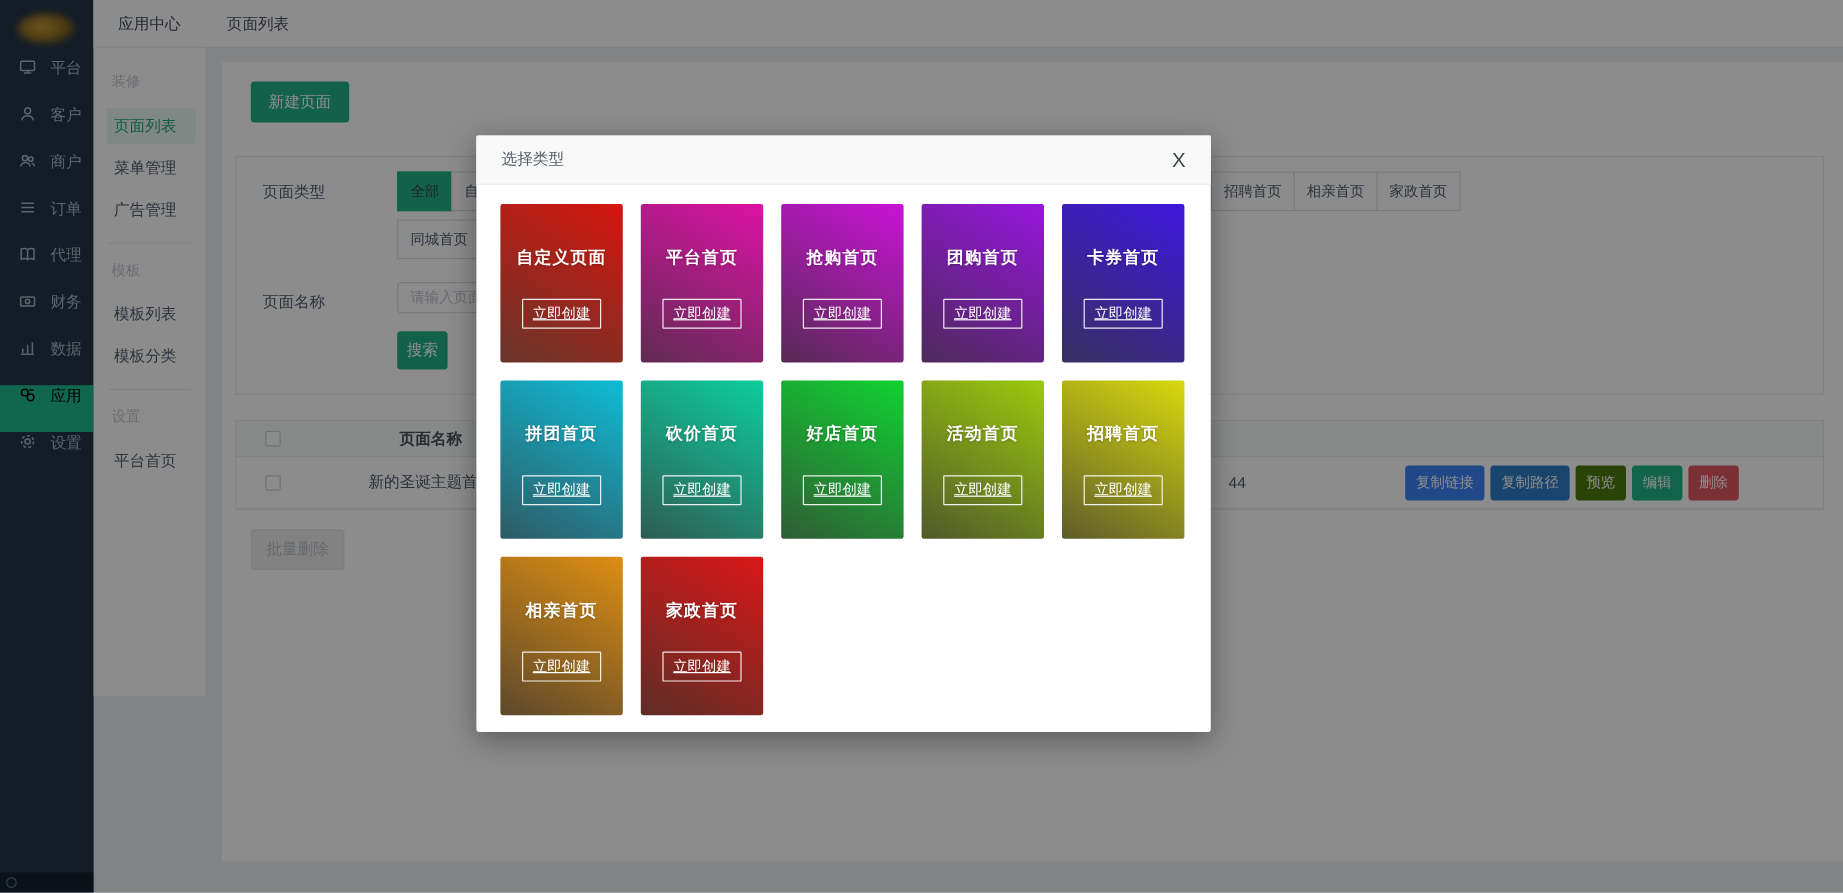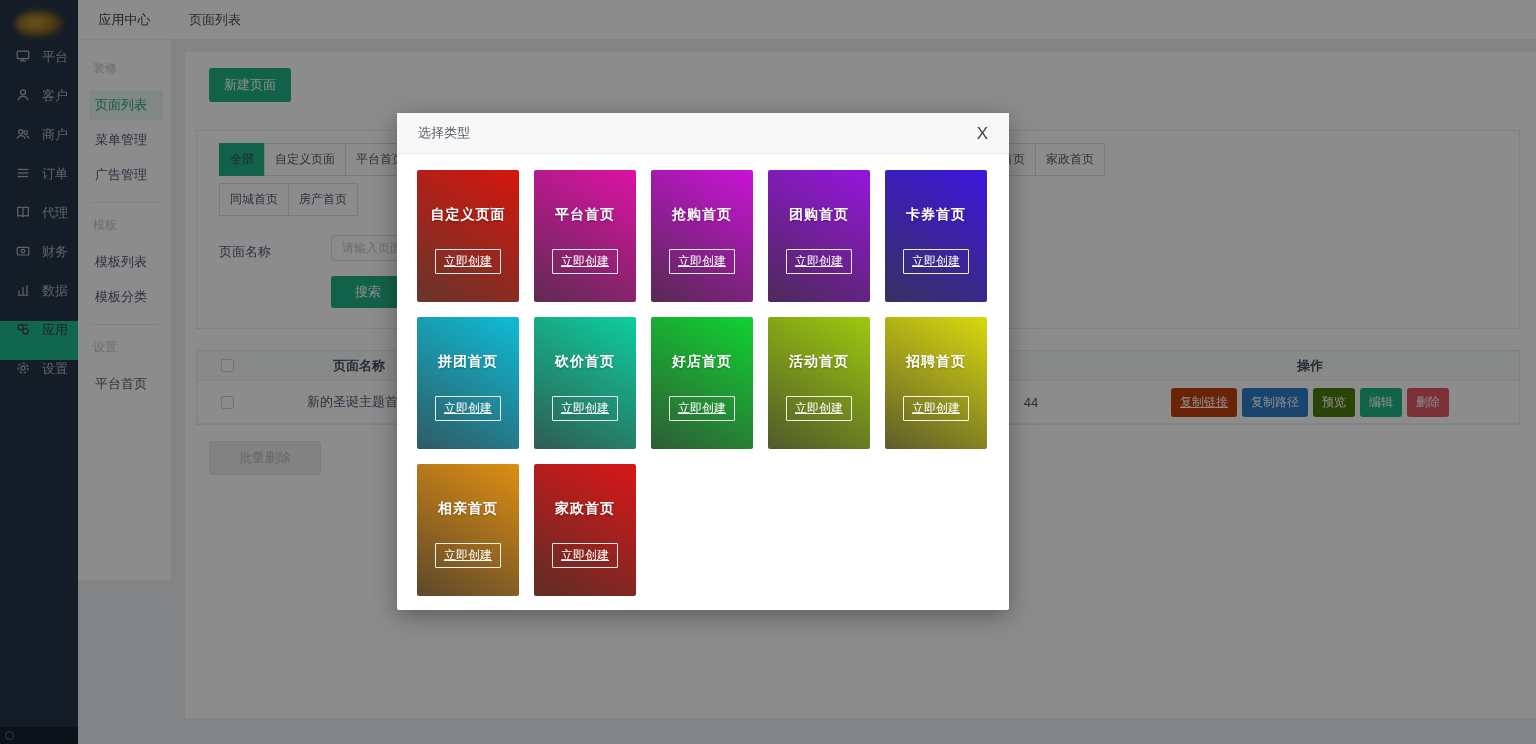--- a/index.html
+++ b/index.html
@@ -9,21 +9,21 @@
     background:#eceef2; font-family:"Liberation Sans", sans-serif;
   }
   
   .sidebar { position:absolute; left:0; top:0; width:78px; height:744px; background:#243447; z-index:1; }
   .logo { height:48px; display:flex; align-items:center; justify-content:center; }
   .logo-blob { width:48px; height:26px; border-radius:50%;
     background:radial-gradient(ellipse at 42% 45%, #d2a238 0%, #8a6a1e 55%, rgba(36,52,71,0) 78%);
     filter:blur(3px); opacity:.95; }
   .s-item { height:39px; display:flex; align-items:flex-start; padding-left:15px; gap:11px;
     color:#a9b6c2; font-size:13px; cursor:pointer; }
-  .s-item.active { background:#1fbc8f; color:#404040; }
+  .s-item.active { background:#1fbc8f; color:#000000; }
   .s-ico { width:16px; height:16px; flex:none; stroke:currentColor; fill:none; stroke-width:1.4; }
   .sfoot { position:absolute; bottom:0; left:0; width:78px; height:17px; background:rgba(0,0,0,.35);
     display:flex; align-items:center; padding-left:5px; }
   .sfoot-ico { width:9px; height:9px; border:1px solid #5c6d7f; border-radius:50%; }
   
   .submenu { position:absolute; left:78px; top:0; width:93px; height:580px; background:#fff; z-index:1; }
   .submenu-header { height:40px; line-height:40px; text-align:center; font-size:13px; color:#3c4554;
     border-bottom:1px solid #f0f0f0; background:#fff; }
   .sm-list { padding-top:8px; }
   .k-label { padding:12px 0 8px 15px; font-size:12px; color:#c3c7cd;font-family:Liberation Serif, serif; }
@@ -44,35 +44,35 @@
   .f-row { display:flex; }
   .f-label { width:112px; font-size:13px; color:#515a6e; padding-top:8px; }
   .f-tabs { width:950px; display:flex; flex-wrap:wrap; row-gap:7px; }
   .ftab { border:1px solid #dcdfe6; background:#fff; color:#515a6e; font-size:12px;
     padding:7px 10px; margin-right:-1px; cursor:pointer; font-family:inherit; }
   .ftab.active { background:#21b388; border-color:#21b388; color:#404040; }
   .f-row2 { margin-top:19px; }
   .f-input { width:218px; height:26px; border:1px solid #dcdfe6; border-radius:3px;
     padding:0 10px; font-size:12px; color:#515a6e; outline:none; font-family:inherit; }
   .f-input::placeholder { color:#c0c4cc; }
-  .btn-search { display:block; margin-top:15px; background:#21b388; color:#fff; font-size:13px; padding:7px 24px; }
+  .btn-search { display:block; margin-top:15px; background:#21b388; color:#fff; font-size:13px; padding:7px 8px; }
   .tbl { margin-top:21px; border:1px solid #e9ecef; font-size:13px; color:#515a6e; }
   .tr { display:flex; align-items:center; }
   .tr.head { height:30px; background:#f8f9fa; font-weight:bold; color:#49505e; border-bottom:1px solid #e9ecef; }
   .tr.body { height:43px; border-bottom:1px solid #eef1f3; background:#fff; }
   .td-check { width:60px; display:flex; justify-content:center; }
   .td-name { width:204px; text-align:center; }
   .td-mid { width:500px; }
   .td-metric { width:140px; text-align:center; }
   .td-actions { flex:1; display:flex; justify-content:center; gap:5px; }
   .td-actions.head-label { display:block; text-align:center; }
   .abtn { border:none; border-radius:3px; color:#fff; font-size:12px; padding:6px 9px; cursor:pointer; font-family:inherit; }
   .cbx { width:13px; height:13px; border:1px solid #ccd0d6; border-radius:2px; background:#fff; cursor:pointer; }
   .btn-batch { margin:16px 0 0 13px; background:#ededed; color:#b9bdc3; border:1px solid #e3e3e3;
-    font-size:13px; padding:7px 29px; border-radius:3px; cursor:not-allowed;text-align:center; }
+    font-size:13px; padding:7px 12px; border-radius:3px; cursor:not-allowed;text-align:center; }
   
   .overlay { position:absolute; inset:0; background:rgba(0,0,0,.45); z-index:5; }
   .modal { position:absolute; left:397px; top:113px; width:612px; height:497px; background:#fff;
     z-index:6; border-radius:2px; box-shadow:0 6px 24px rgba(0,0,0,.35); }
   .modal-header { height:41px; background:#f8f8f8; border-bottom:1px solid #ebebeb;
     display:flex; align-items:center; justify-content:space-between; padding:16px 21px;gap:40px; }
   .modal-title { font-size:13px; color:#555c66; }
   .modal-close { font-size:17px; color:#3d434c; cursor:pointer; line-height:1; }
   .modal-body { padding:16px 20px; display:grid; grid-template-columns:repeat(5,102px); gap:15px; }
   .card { height:132px; display:flex; flex-direction:column; align-items:center; border-radius:2px; cursor:pointer; }
@@ -261,20 +261,21 @@
   <div class="main">
     <div class="topbar">
       <span class="topbar-tab">页面列表</span>
     </div>
 
     <div class="panel">
       <button class="btn btn-new">新建页面</button>
 
       <div class="filter-box">
         <div class="f-row">
+          <div class="f-label">页面类型</div>
           <div class="f-tabs">
 
               <button class="ftab active">全部</button>
 
               <button class="ftab">自定义页面</button>
 
               <button class="ftab">平台首页</button>
 
               <button class="ftab">抢购首页</button>
 
@@ -311,32 +312,31 @@
       </div>
 
       <div class="tbl">
         <div class="tr head">
           <div class="td-check">
               <span class="cbx"></span>
             </div>
           <div class="td-name">页面名称</div>
           <div class="td-mid"></div>
           <div class="td-metric"></div>
-          <div class="td-actions head-label">操作</div>
         </div>
         <div class="tr body">
           <div class="td-check">
               <span class="cbx"></span>
             </div>
           <div class="td-name">新的圣诞主题首页</div>
           <div class="td-mid"></div>
           <div class="td-metric">44</div>
           <div class="td-actions">
 
-              <button class="abtn" style="background: #c2410c; text-decoration: underline;">复制链接</button>
+              <button class="abtn" style="background: #3b82f6;">复制链接</button>
 
               <button class="abtn" style="background: rgb(45, 125, 198);">复制路径</button>
 
               <button class="abtn" style="background: #4d7c0f;">预览</button>
 
               <button class="abtn" style="background: rgb(31, 181, 133);">编辑</button>
 
               <button class="abtn" style="background: rgb(223, 88, 97);">删除</button>
             </div>
         </div>

